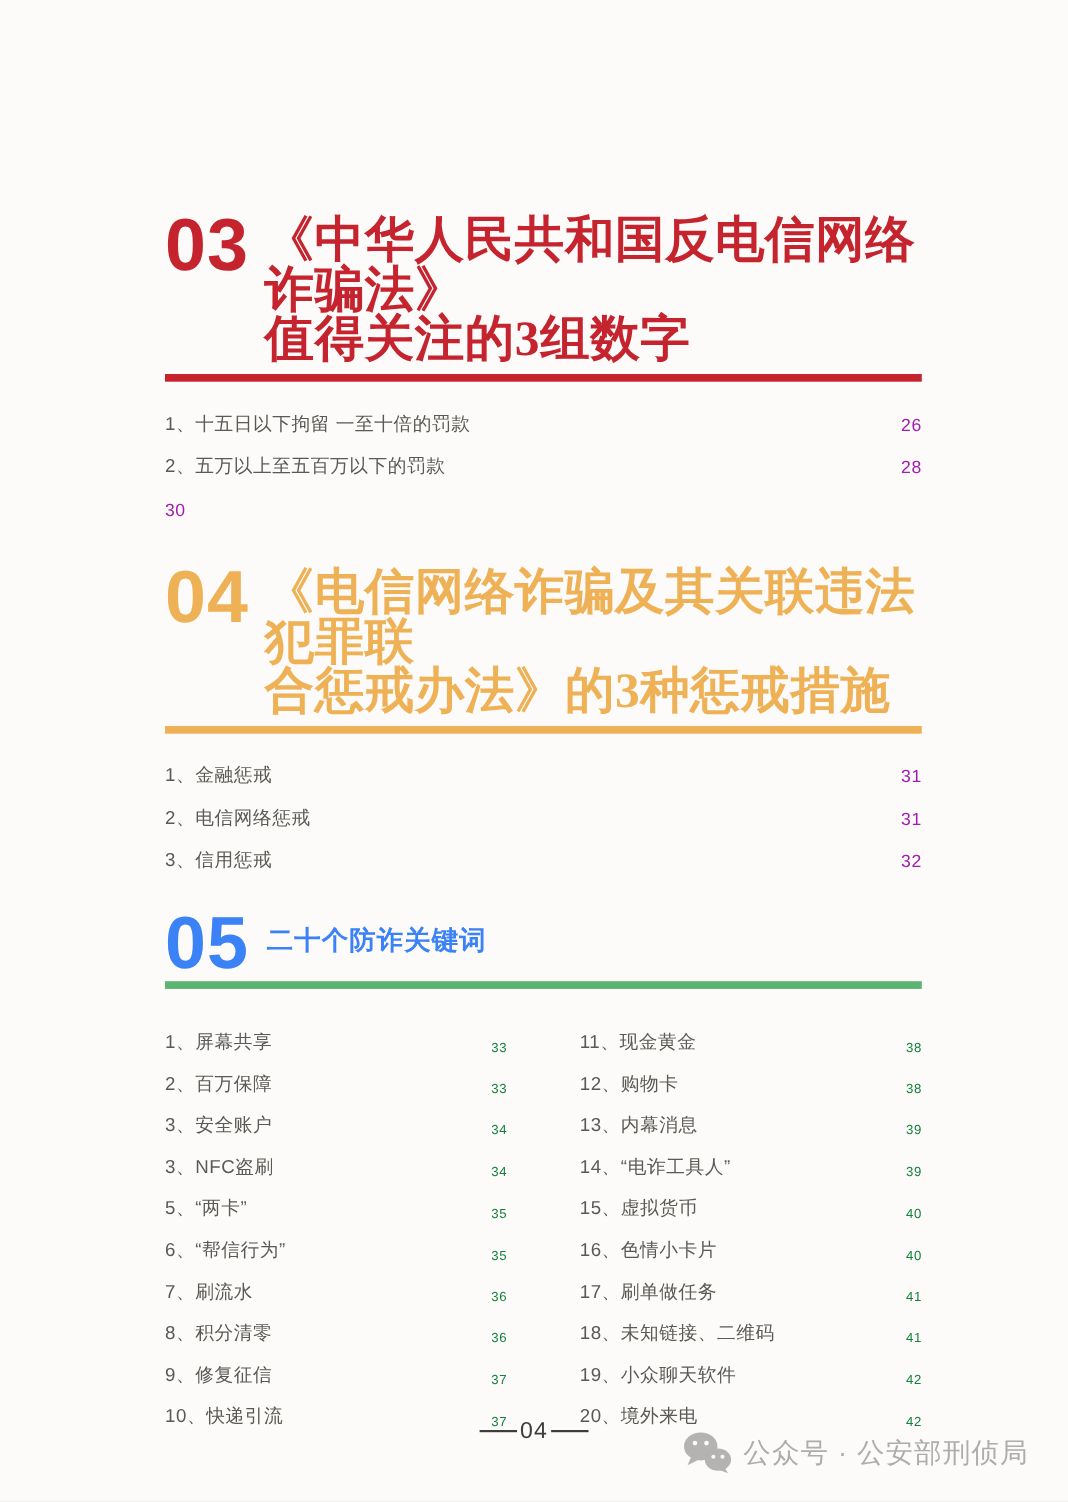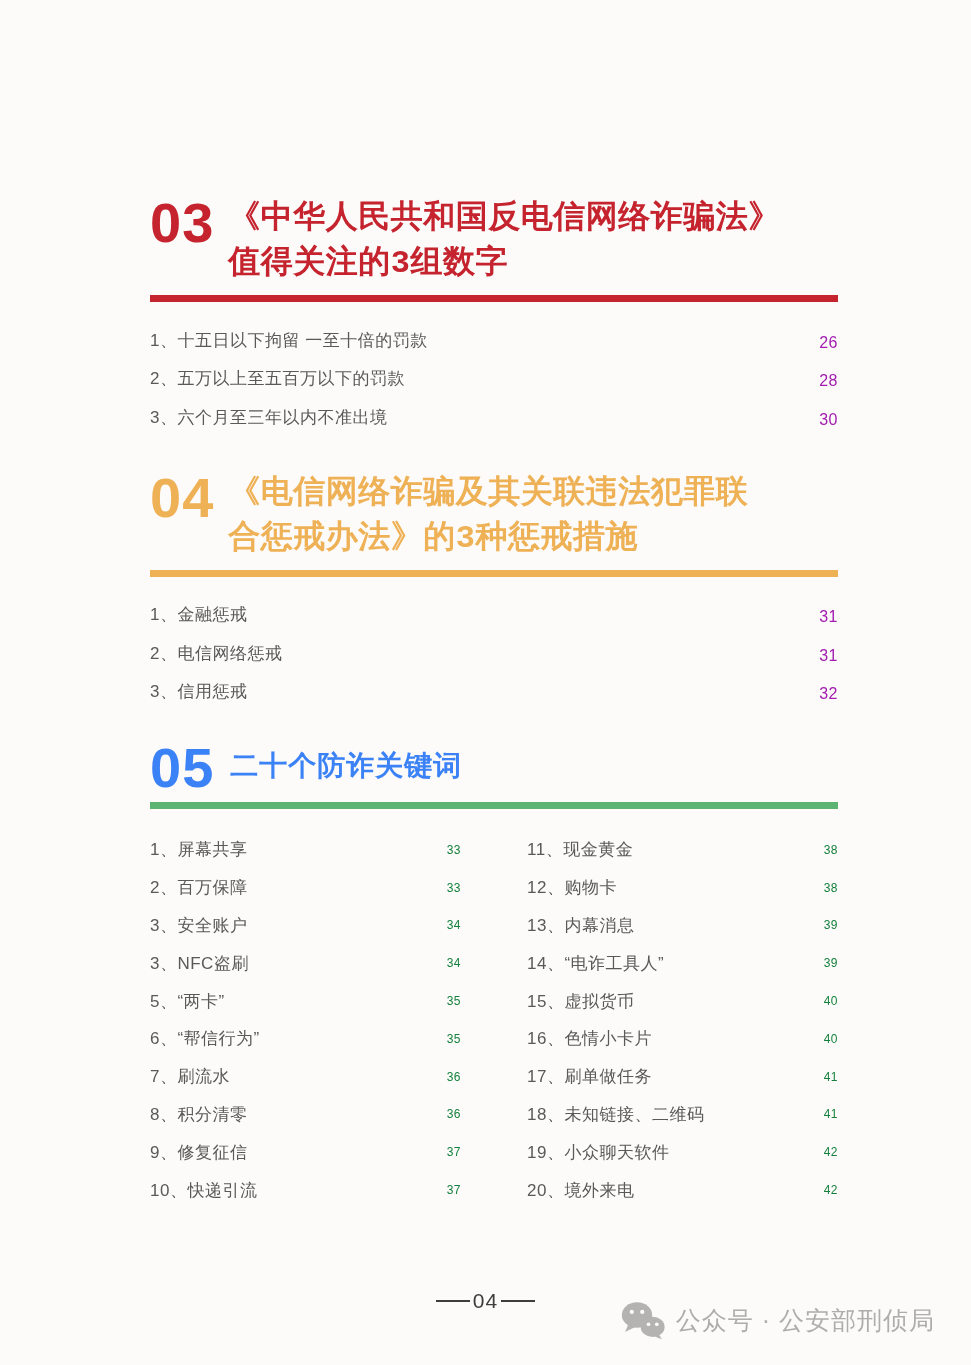--- a/index.html
+++ b/index.html
@@ -16,36 +16,36 @@
     position:absolute;
     left:150px; top:0;
     width:688px;
   }
   
   .sec { display:block; }
   .sec-header { display:flex; align-items:flex-start; }
   .sec-num {
     font-family:"Liberation Sans","DejaVu Sans",sans-serif;
     font-weight:bold;
-    font-size:56px; line-height:50px;
+    font-size:67px; line-height:50px;
     letter-spacing:1px;
     flex:0 0 auto;
     padding-top:2px;
   }
   .sec-title {
-    font-family:Liberation Mono, monospace;
+    font-family:Liberation Serif, serif;
     font-weight:bold;
-    font-size:32px; line-height:45px;
+    font-size:45px; line-height:45px;
     margin-left:14px;
     letter-spacing:0.5px;
   }
   .sec-title-inline {
     font-family:"Liberation Serif","DejaVu Serif",serif;
     font-weight:bold;
-    font-size:28px; line-height:50px;
+    font-size:24px; line-height:50px;
     margin-left:16px;
     letter-spacing:1px;
   }
   .rule { height:7px; width:100%; margin-top:9px; }
   .c-red    { color:#c5242e; }
   .bg-red   { background:#c5242e; }
   .c-orange { color:#efb156; }
   .bg-orange{ background:#efb156; }
   .c-green  { color:#3b82f6; }
   .bg-green { background:#5bb471; }
@@ -61,21 +61,21 @@
   .toc-page { font-size:16px; color:#a21caf; }
   
   .sec-03 { padding-top:196px; }
   .sec-04 { margin-top:42px; }
   .sec-05 { margin-top:38px; }
   
   .kw-grid { display:flex; margin-top:22px; }
   .kw-col { width:311px; }
   .kw-col + .kw-col { margin-left:66px; }
   .kw-row {
-    display:flex; justify-content:space-between; align-items:center;
+    display:flex; justify-content:space-between; align-items:flex-end;
     height:37.8px;
     font-size:17px;
     color:#5a5955;
     letter-spacing:0.5px;
     gap:25px;
   }
   .kw-page { font-size:12px; color:#15803d; }
   
   .footer-pagenum {
     position:absolute;
@@ -125,21 +125,20 @@
       <div class="toc-list">
         <div class="toc-row">
           <span>1、十五日以下拘留 一至十倍的罚款</span>
           <span class="toc-page">26</span>
         </div>
         <div class="toc-row">
           <span>2、五万以上至五百万以下的罚款</span>
           <span class="toc-page">28</span>
         </div>
         <div class="toc-row">
-          <span>3、六个月至三年以内不准出境</span>
           <span class="toc-page">30</span>
         </div>
       </div>
     </section>
 
     <section class="sec sec-04">
       <div class="sec-header">
         <div class="sec-num c-orange">04</div>
         <div class="sec-title c-orange">
           <div>《电信网络诈骗及其关联违法犯罪联</div>

